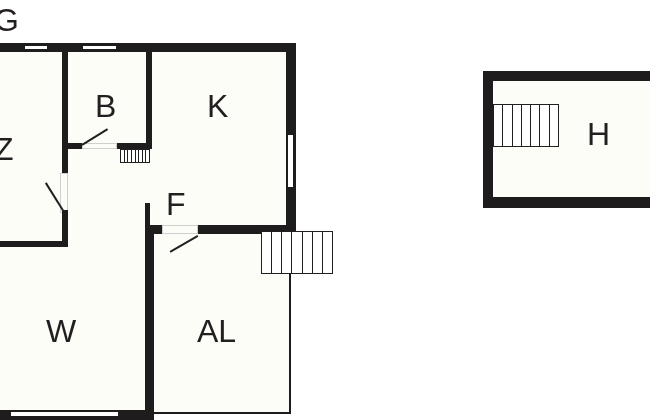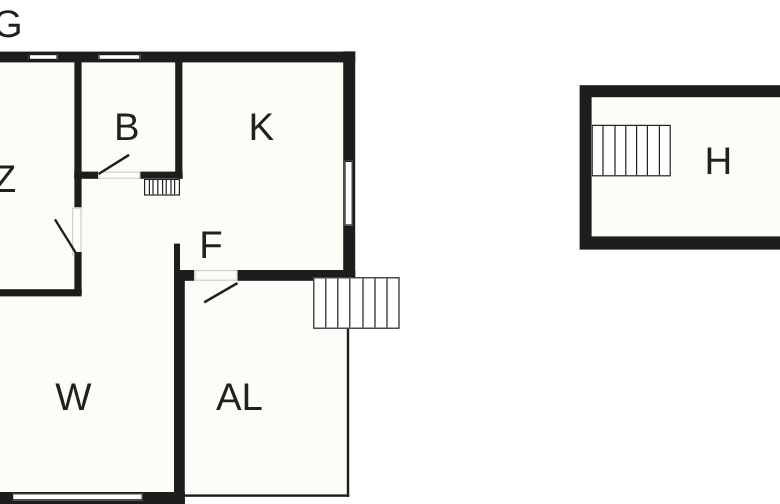--- a/index.html
+++ b/index.html
@@ -87,14 +87,14 @@
     <span></span>
     <span></span>
 </div>
 
 <div class="label" style="left:-6px;top:4px;">G</div>
 <div class="label" style="left:-6px;top:133px;">Z</div>
 <div class="label" style="left:95px;top:90px;">B</div>
 <div class="label" style="left:207px;top:90px;">K</div>
 <div class="label" style="left:166px;top:188px;">F</div>
 <div class="label" style="left:46px;top:315px;">W</div>
-<div class="label" style="left:180px;top:315px;">AL</div>
+<div class="label" style="left:197px;top:315px;">AL</div>
 <div class="label" style="left:587px;top:118px;">H</div>
 
 </body></html>

